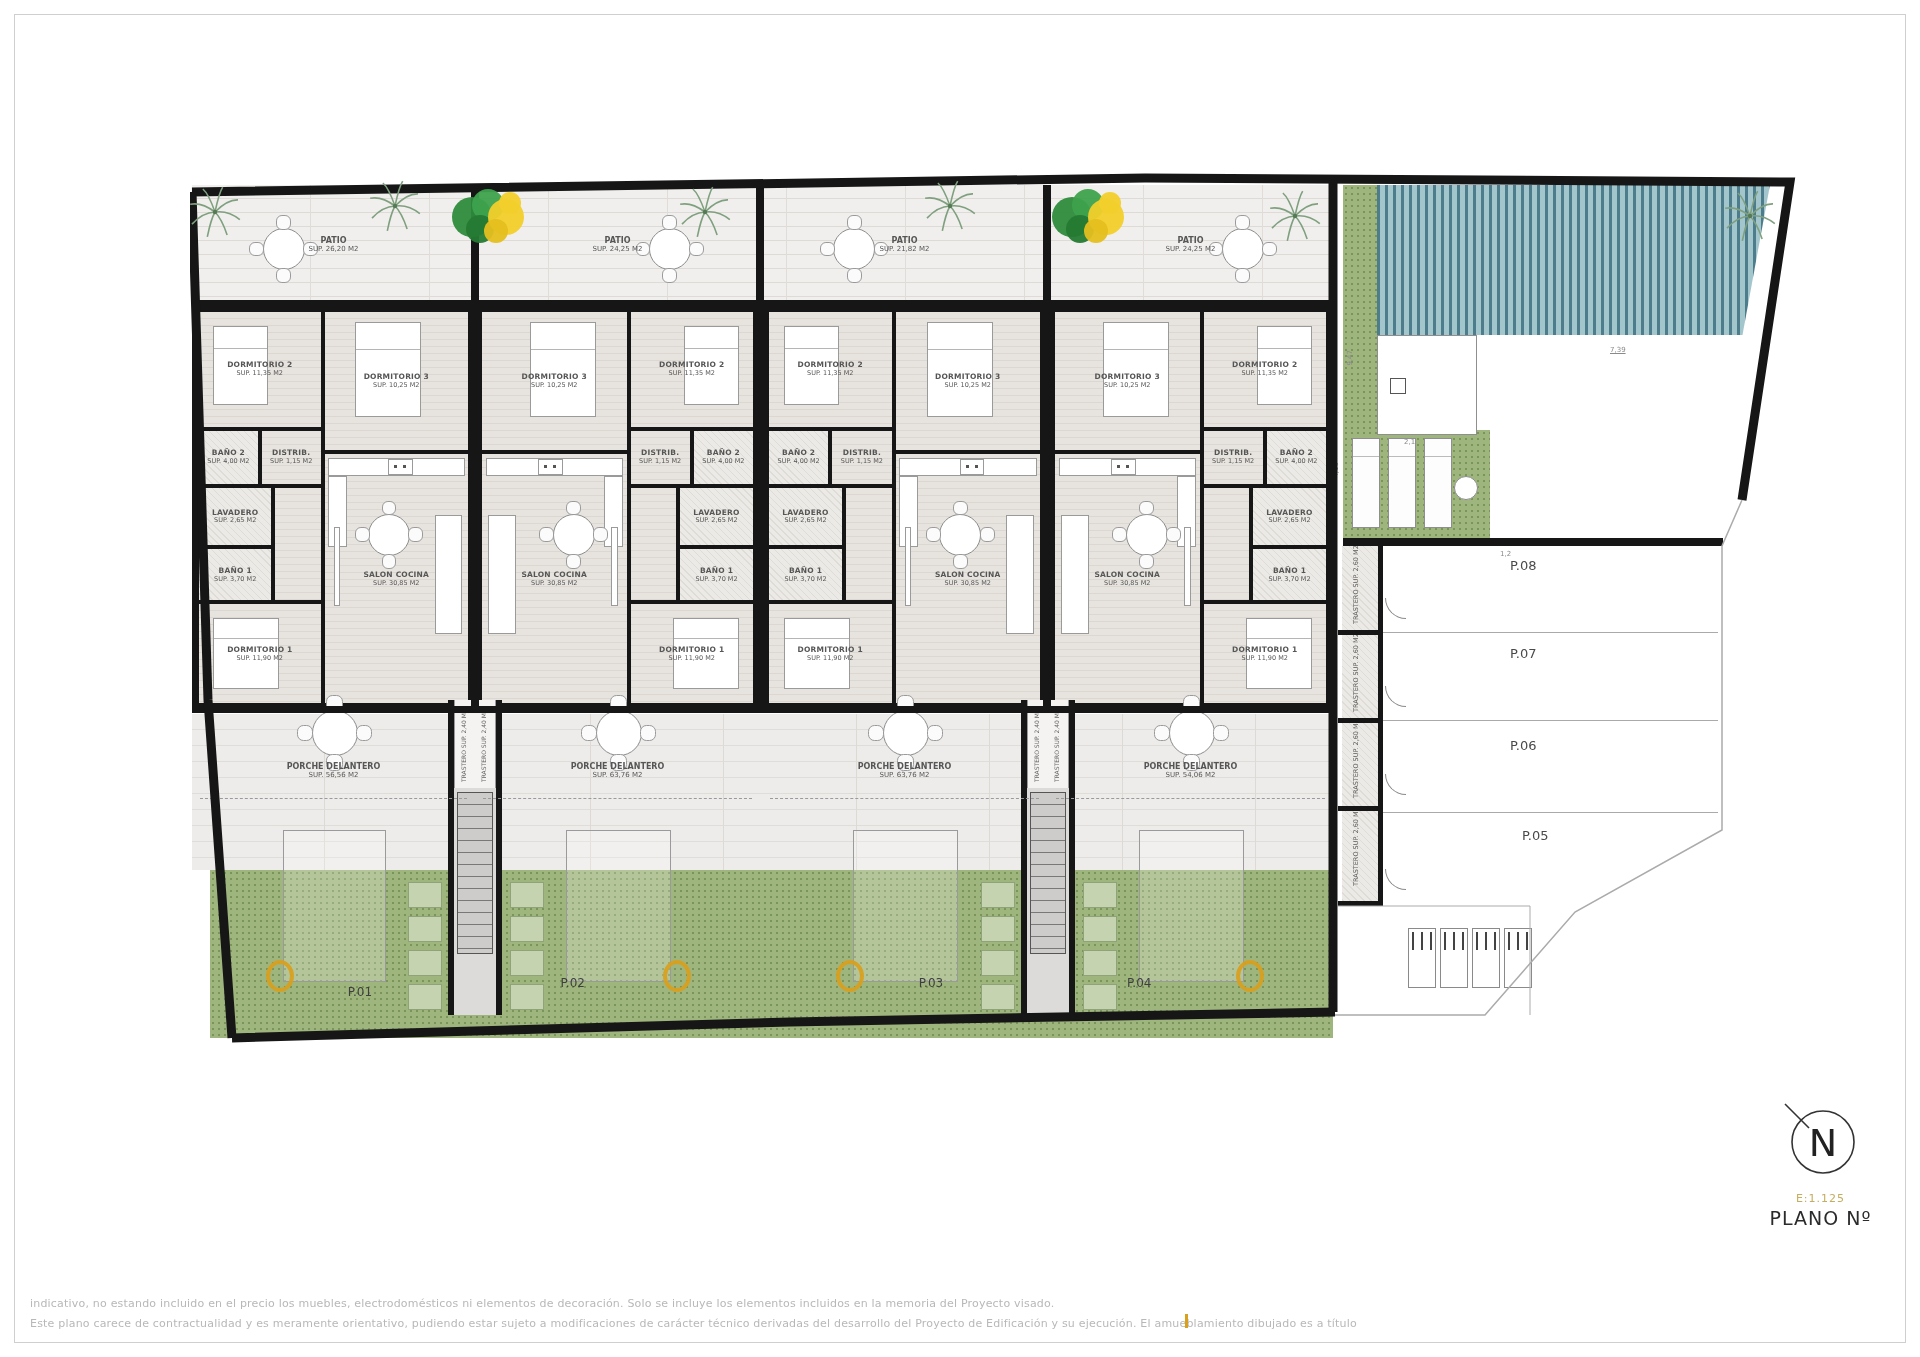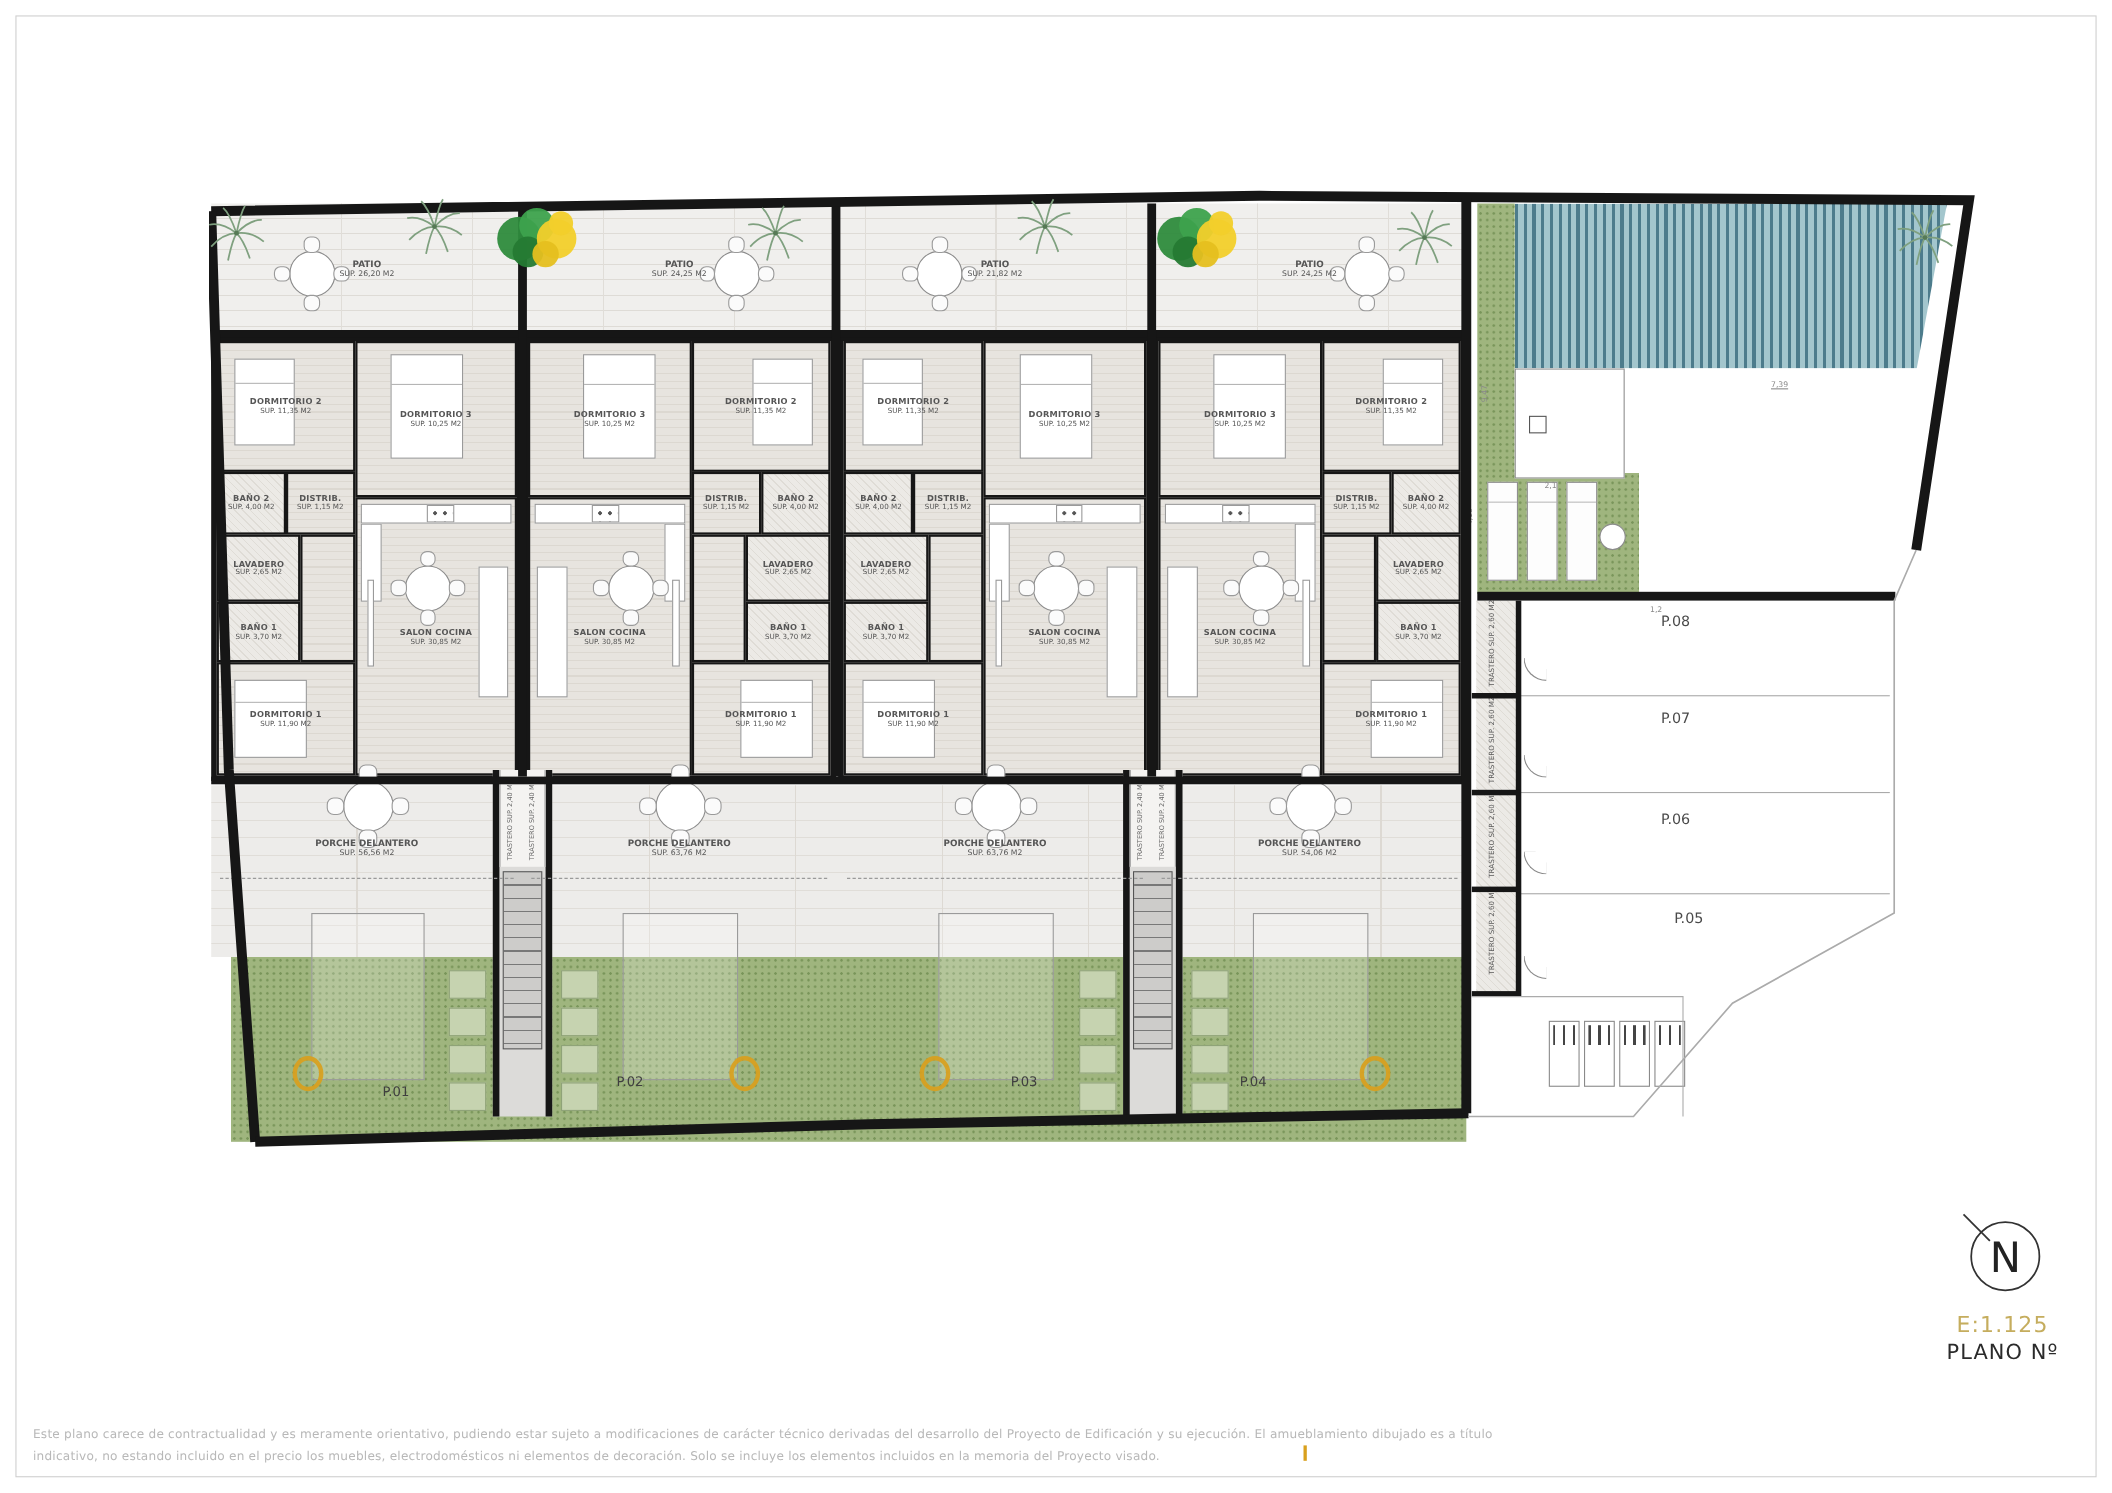--- a/index.html
+++ b/index.html
@@ -52,21 +52,21 @@
   .dim.v{writing-mode:vertical-rl;transform:rotate(180deg);}
   .lounger{position:absolute;width:26px;height:88px;background:#fdfdfd;border:1px solid #8f8f8f;z-index:2;
            background-image:linear-gradient(#bbb,#bbb);background-repeat:no-repeat;background-size:100% 1px;background-position:0 20%;}
   .bike{position:absolute;width:26px;height:58px;border:1px solid #8a8a8a;z-index:2;background:#fff;}
   .bike i{display:block;height:18px;margin:3px 3px 0 3px;background:repeating-linear-gradient(90deg,#444 0 2px,rgba(0,0,0,0) 2px 9px);}
   .arc{position:absolute;border:1px solid #8a8a8a;border-top:none;border-right:none;border-radius:0 0 0 22px;width:20px;height:20px;z-index:2;background:transparent;}
   #pumproom{position:absolute;left:1187px;top:165px;width:100px;height:100px;border:1px solid #8f8f8f;background:#fff;z-index:2;box-sizing:border-box;}
   #pumproom .sq{position:absolute;left:12px;top:42px;width:14px;height:14px;border:1.5px solid #555;}
   #titleblock{position:absolute;left:1738px;top:1090px;width:165px;text-align:center;}
   #titleblock svg{display:block;margin:0 auto;}
-  #tb-scale{font-size:20px;color:#c5ad5e;letter-spacing:1px;margin-top:6px;}
+  #tb-scale{font-size:11px;color:#c5ad5e;letter-spacing:1px;margin-top:6px;}
   #tb-label{font-size:19px;color:#2b2b2b;letter-spacing:1px;margin-top:2px;}
   #tb-num{font-size:64px;font-weight:bold;color:#dfa529;line-height:1.0;margin-top:4px;}
   #disclaimer{position:absolute;left:30px;top:1294px;width:1520px;font-size:11px;color:#b8b8b8;line-height:1.85;
               letter-spacing:.2px;text-align:justify;}
   #gold-tick{position:absolute;left:1185px;top:1314px;width:3px;height:14px;background:#d9a01d;}
   svg.overlay{position:absolute;left:0;top:0;z-index:5;pointer-events:none;}
   svg.deco{position:absolute;left:0;top:0;z-index:6;pointer-events:none;}
 </style>
 </head>
 <body>
@@ -622,17 +622,17 @@
     <svg width="92" height="96" viewBox="0 0 92 96">
       <circle cx="48" cy="52" r="31" fill="none" stroke="#333" stroke-width="1.6"></circle>
       <line x1="10" y1="14" x2="34" y2="38" stroke="#333" stroke-width="1.6"></line>
       <text x="48" y="66" text-anchor="middle" font-size="38" font-family="DejaVu Sans, sans-serif" fill="#222">N</text>
     </svg>
     <div id="tb-scale">E:1.125</div>
     <div id="tb-label">PLANO Nº</div>
   </div>
 
   <div id="disclaimer">
+    <div>indicativo, no estando incluido en el precio los muebles, electrodomésticos ni elementos de decoración. Solo se incluye los elementos incluidos en la memoria del Proyecto visado.</div>
     <div>Este plano carece de contractualidad y es meramente orientativo, pudiendo estar sujeto a modificaciones de carácter técnico derivadas del desarrollo del Proyecto de Edificación y su ejecución. El amueblamiento dibujado es a título</div>
-    <div>indicativo, no estando incluido en el precio los muebles, electrodomésticos ni elementos de decoración. Solo se incluye los elementos incluidos en la memoria del Proyecto visado.</div>
   </div>
   <div id="gold-tick"></div>
 </div>
 
 </body></html>

